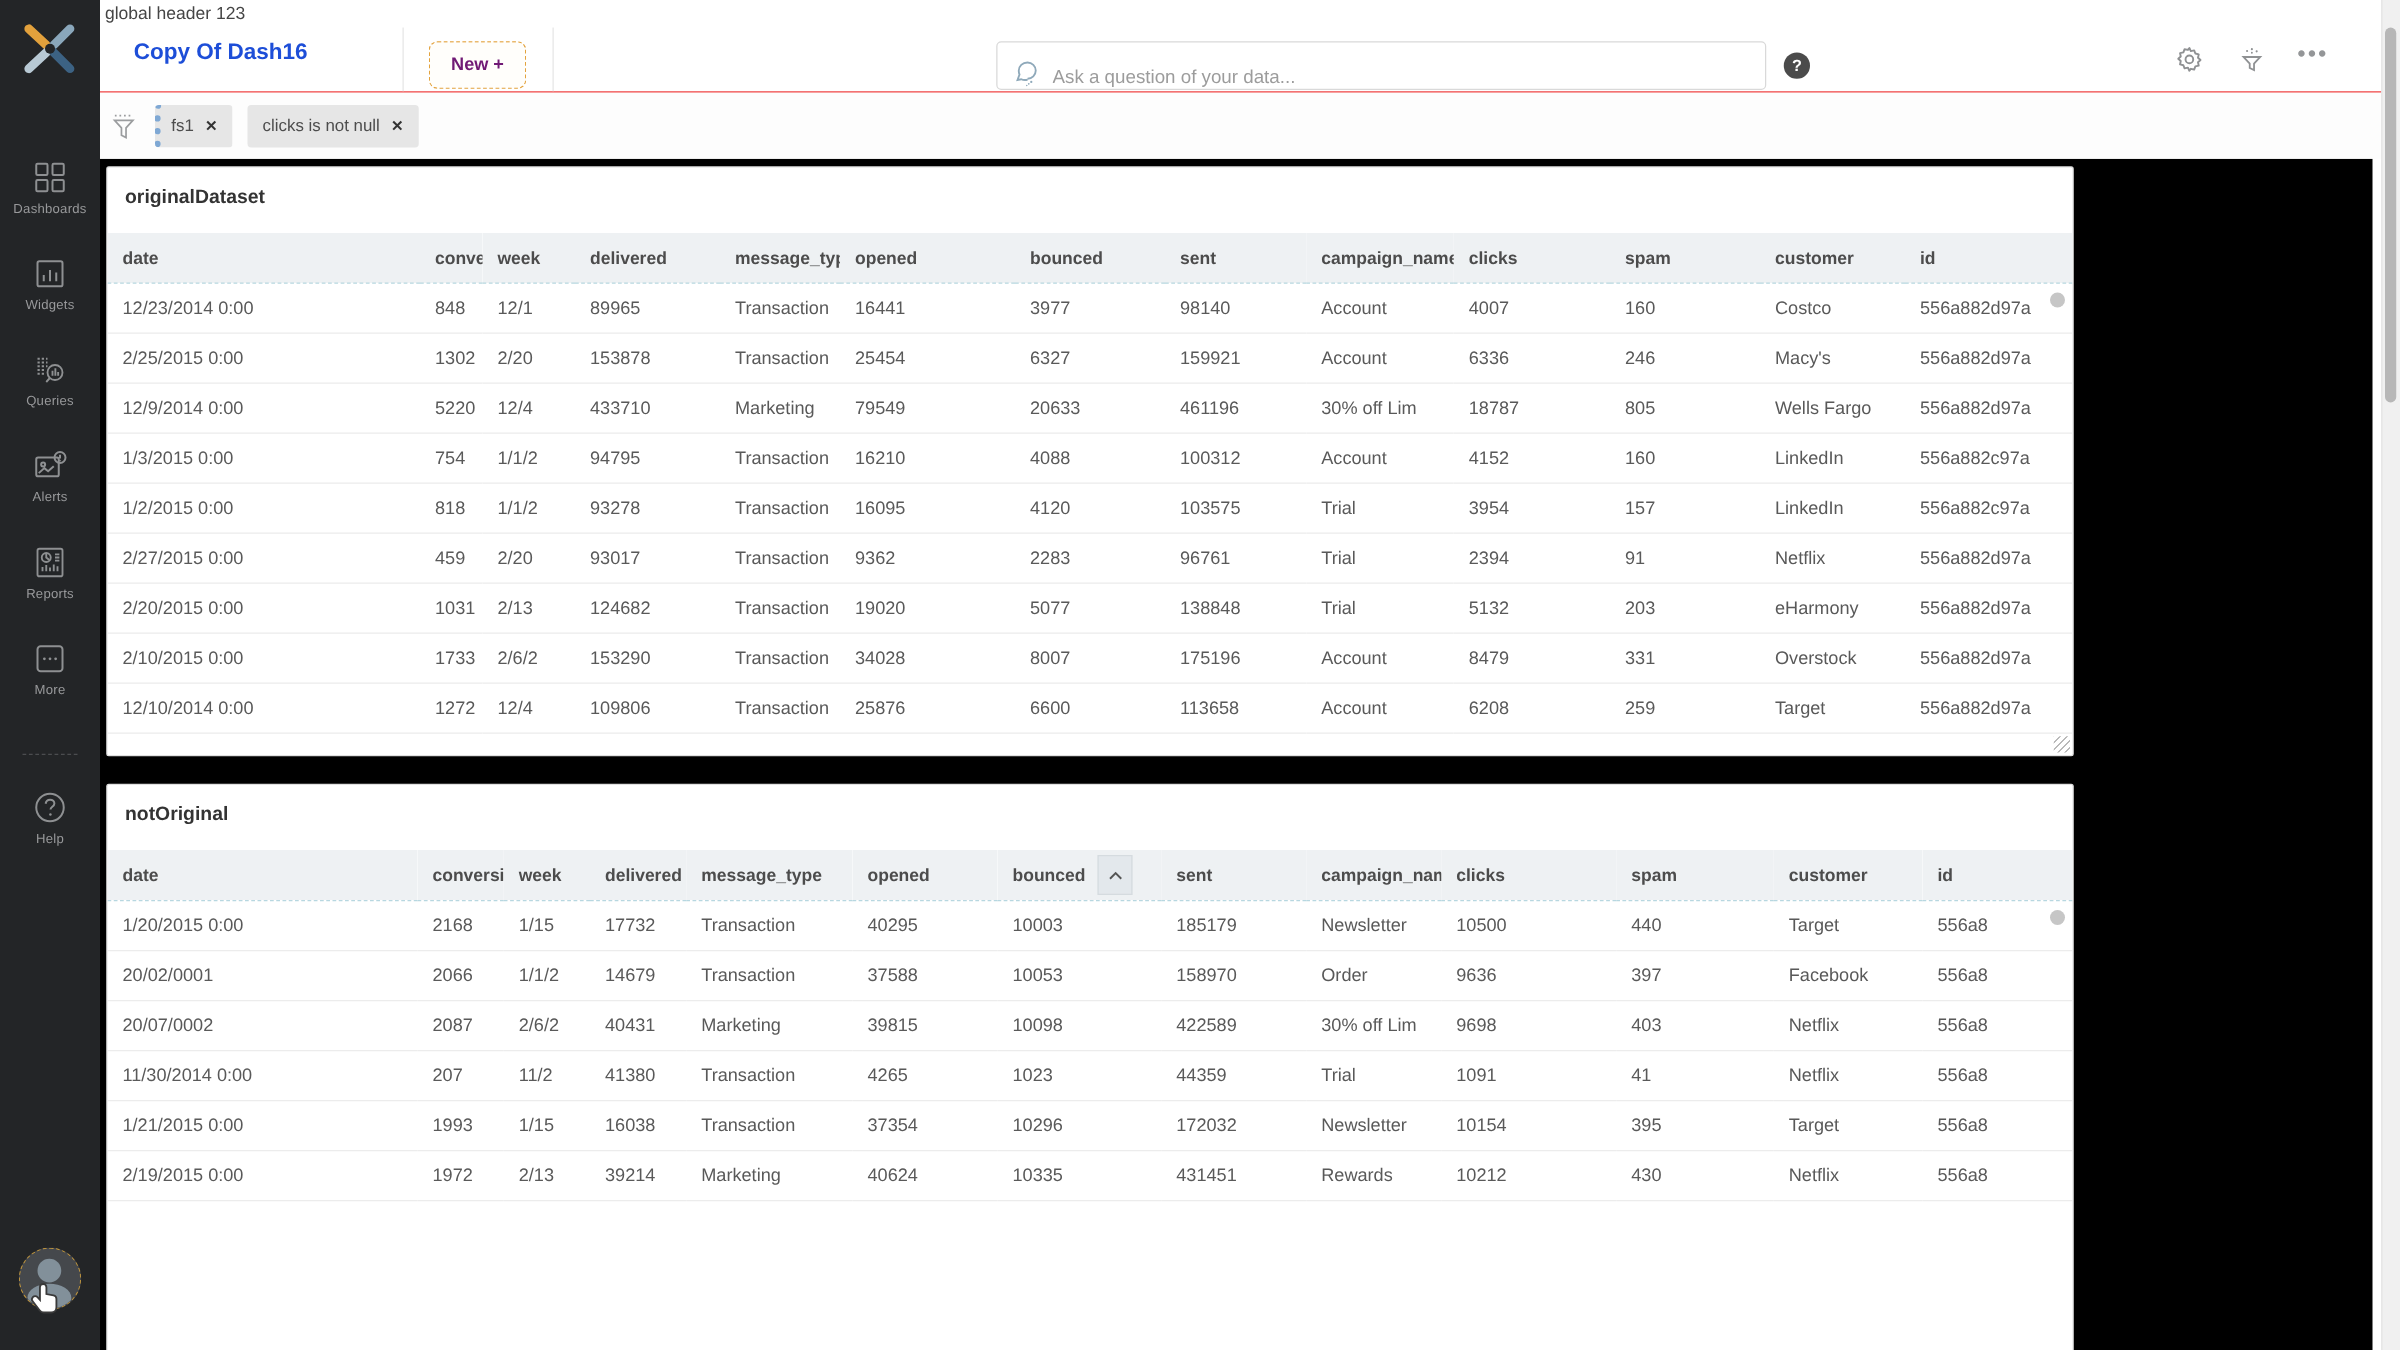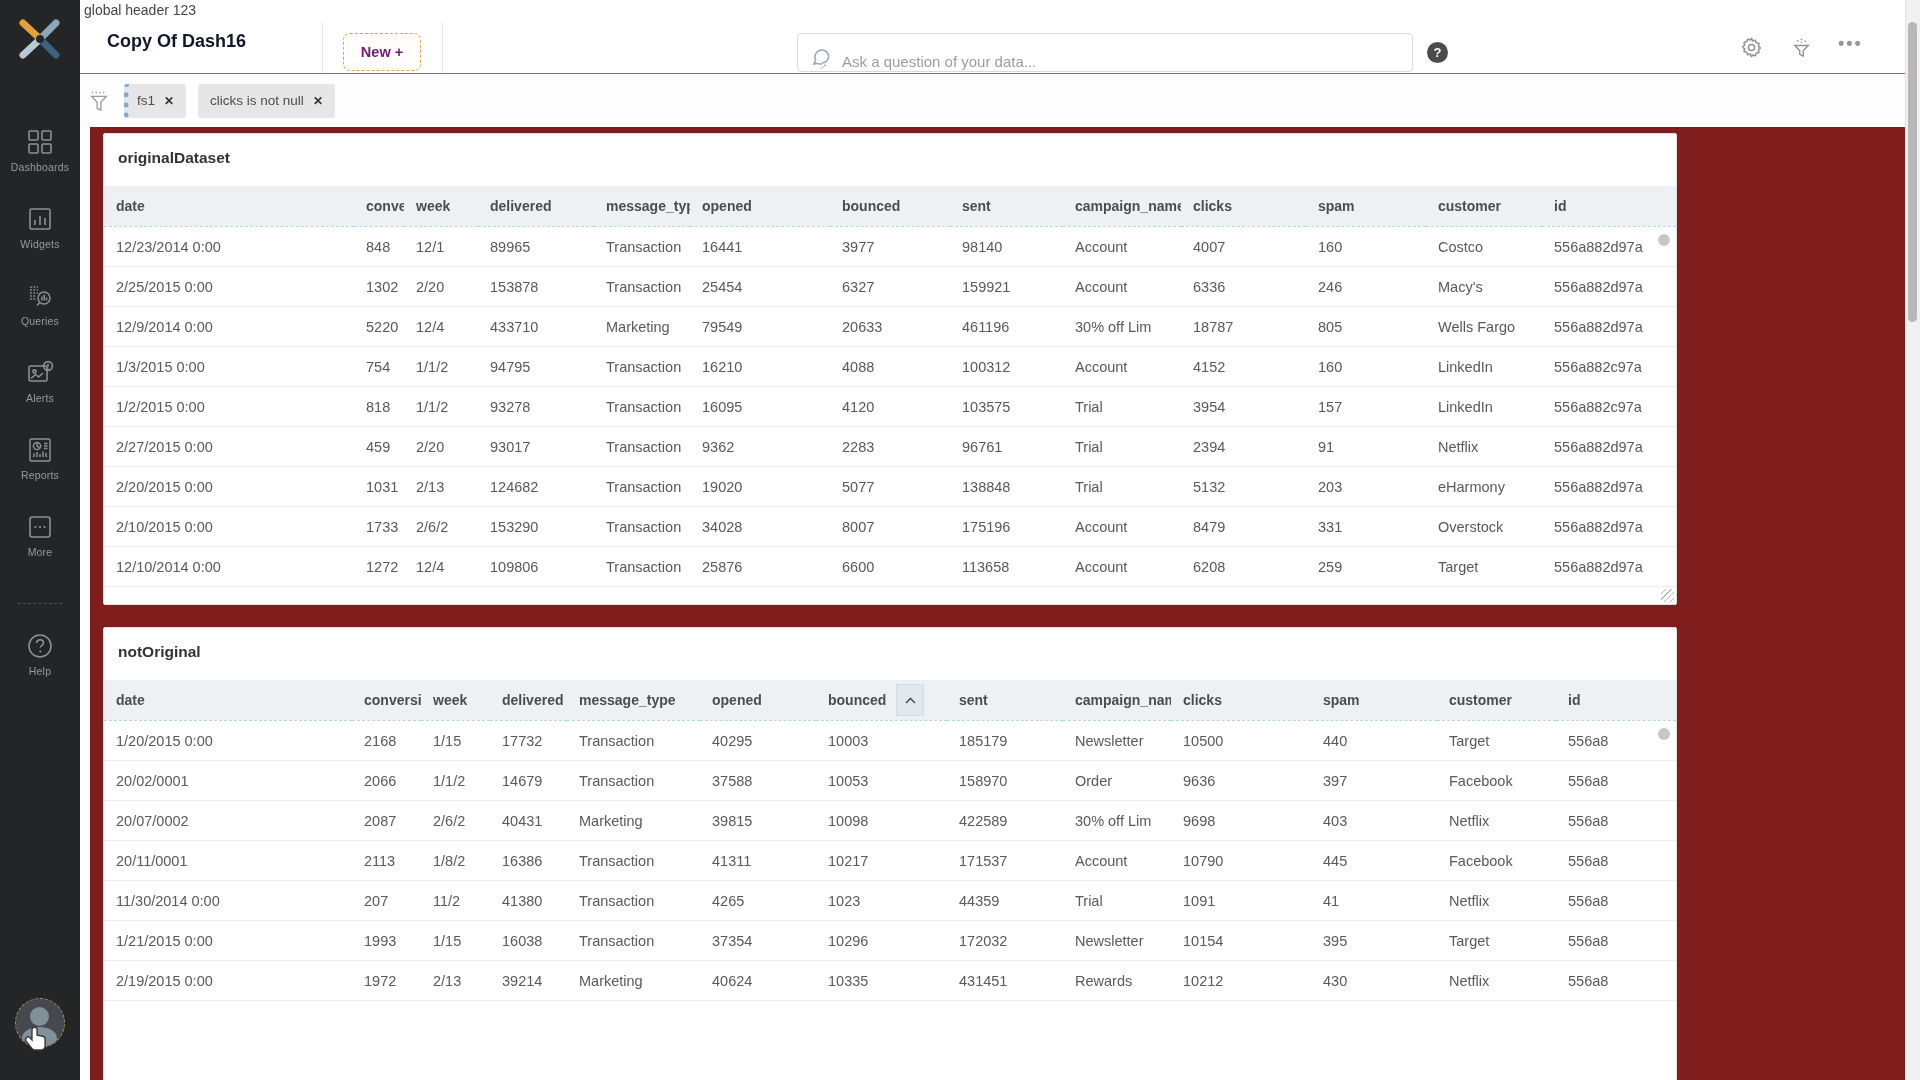--- a/index.html
+++ b/index.html
@@ -21,21 +21,21 @@
   .side-spacer{flex:1;}
   .avatar{width:48px;height:48px;border-radius:50%;background:#45484c;margin-bottom:32px;
           border:1px dashed #b9913f;position:relative;overflow:hidden;cursor:pointer;flex:none;}
   .avatar .head{position:absolute;left:14px;top:8px;width:19px;height:19px;border-radius:50%;background:#82909a;}
   .avatar .body{position:absolute;left:6px;top:28px;width:35px;height:22px;border-radius:50% 50% 0 0;background:#82909a;}
 
   
   .topbar{position:absolute;left:80px;top:0;width:1826px;height:73px;background:#fff;
           border-bottom:1px solid #ef4444;z-index:20;}
   .global-header{position:absolute;left:4px;top:2px;font-size:14px;color:#454545;}
-  .dash-title{position:absolute;left:27px;top:31px;font-size:18px;font-weight:700;color:#0f172a;cursor:pointer;}
+  .dash-title{position:absolute;left:27px;top:31px;font-size:18px;font-weight:700;color:#1d4ed8;cursor:pointer;}
   .title-chevron{position:absolute;left:278px;top:42px;color:#6d6d6d;}
   .vdiv{position:absolute;top:22px;height:51px;width:1px;background:#e6e6e6;}
   .new-btn{position:absolute;left:263px;top:33px;width:78px;height:38px;box-sizing:border-box;
            border:1px dashed #e3a33e;border-radius:7px;background:#fffefb;color:#701a75;
            font-weight:700;font-size:14.5px;display:flex;align-items:center;justify-content:center;cursor:pointer;}
   .search-box{position:absolute;left:717px;top:33px;width:616px;height:39px;box-sizing:border-box;
               border:1px solid #d9d9d9;border-radius:4px;background:#fff;display:flex;align-items:flex-end;}
   .search-box .ask-ico{margin:0 8px 0 10px;width:24px;height:24px;color:#8fa9ba;flex:none;}
   .search-input{border:none;outline:none;flex:1;font-size:15px;color:#555;background:transparent;
                 font-family:"Liberation Sans",sans-serif;}
@@ -49,21 +49,21 @@
   .filterbar{position:absolute;left:80px;top:74px;width:1826px;height:53px;background:#fdfdfd;z-index:19;
              display:flex;align-items:center;}
   .funnel-ico{margin-left:8px;width:22px;height:24px;color:#9b9d9f;flex:none;}
   .chips{display:flex;gap:12px;margin-left:14px;}
   .chip{height:34px;background:#e6e6e6;border-radius:3px;display:flex;align-items:center;
         padding:0 12px;font-size:13.5px;color:#4d4d4d;cursor:pointer;}
   .chip--selected{border-left:5px dotted #7fa8d4;padding-left:8px;}
   .chip .chip-x{margin-left:9px;font-size:12px;font-weight:700;color:#333;cursor:pointer;}
 
   
-  .content{position:absolute;left:90px;top:127px;width:1826px;height:953px;background:#7f1d1d;}
+  .content{position:absolute;left:72px;top:127px;width:1826px;height:953px;background:#000000;}
   .card{position:absolute;left:13px;width:1574px;background:#fff;border:1px solid #e0e0e0;
         border-radius:2px;box-sizing:border-box;overflow:hidden;}
   .card1{top:6px;height:472px;}
   .card2{top:500px;height:580px;}
   .card-title{height:46px;line-height:48px;padding-left:14px;font-size:15.5px;font-weight:700;color:#333;}
   .tbl{border-collapse:collapse;table-layout:fixed;width:1572px;margin-top:6px;}
   .tbl th{height:40px;background:#eef1f3;font-size:14px;font-weight:600;color:#4c4c4c;text-align:left;
           padding:0 6px 0 12px;white-space:nowrap;overflow:hidden;border-bottom:1px dashed #b7d7e0;cursor:pointer;margin-top:24px;}
   .tbl td{height:39px;font-size:14.5px;color:#595959;text-align:left;padding:0 6px 0 12px;
           white-space:nowrap;overflow:hidden;border-bottom:1px solid #ececec;}
@@ -500,35 +500,20 @@
                 <td>39815</td>
                 <td>10098</td>
                 <td>422589</td>
                 <td>30% off Lim</td>
                 <td>9698</td>
                 <td>403</td>
                 <td>Netflix</td>
                 <td>556a8</td>
               </tr>
               <tr>
-                <td>20/11/0001</td>
-                <td>2113</td>
-                <td>1/8/2</td>
-                <td>16386</td>
-                <td>Transaction</td>
-                <td>41311</td>
-                <td>10217</td>
-                <td>171537</td>
-                <td>Account</td>
-                <td>10790</td>
-                <td>445</td>
-                <td>Facebook</td>
-                <td>556a8</td>
-              </tr>
-              <tr>
                 <td>11/30/2014 0:00</td>
                 <td>207</td>
                 <td>11/2</td>
                 <td>41380</td>
                 <td>Transaction</td>
                 <td>4265</td>
                 <td>1023</td>
                 <td>44359</td>
                 <td>Trial</td>
                 <td>1091</td>

